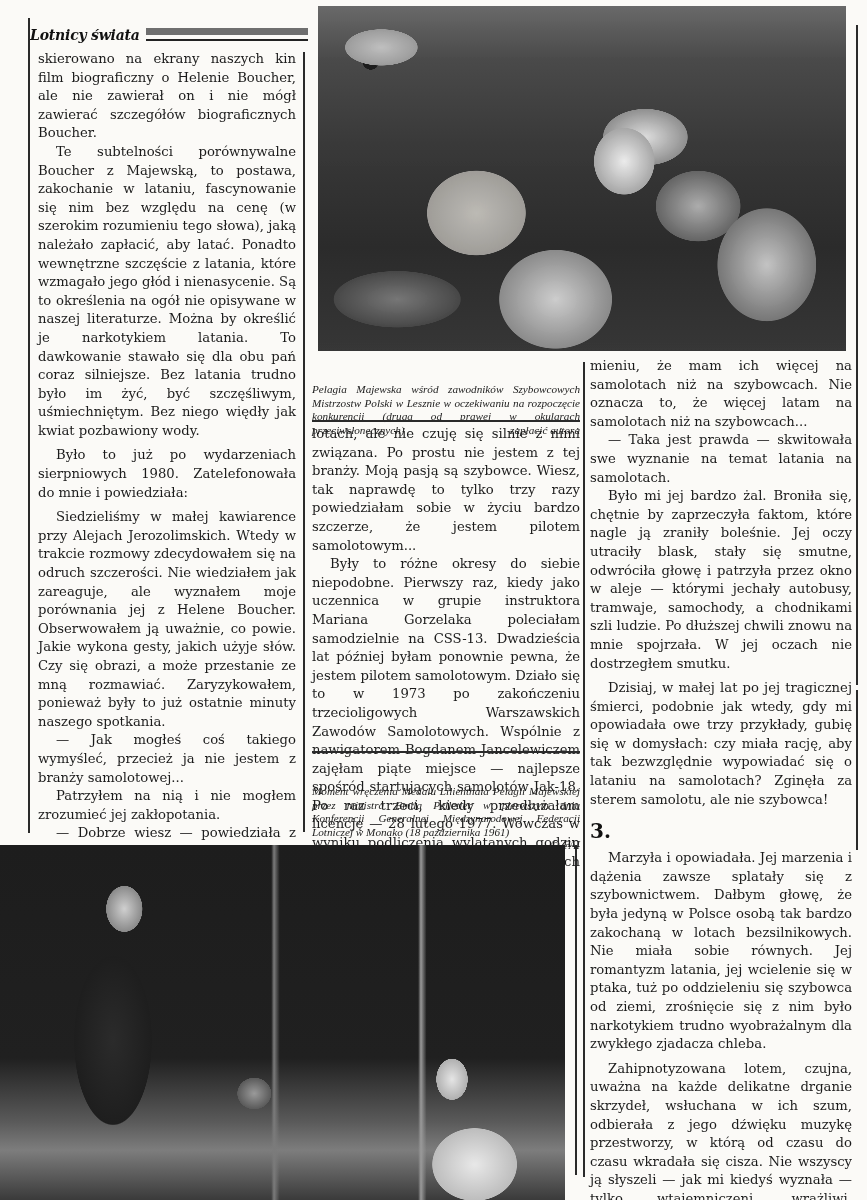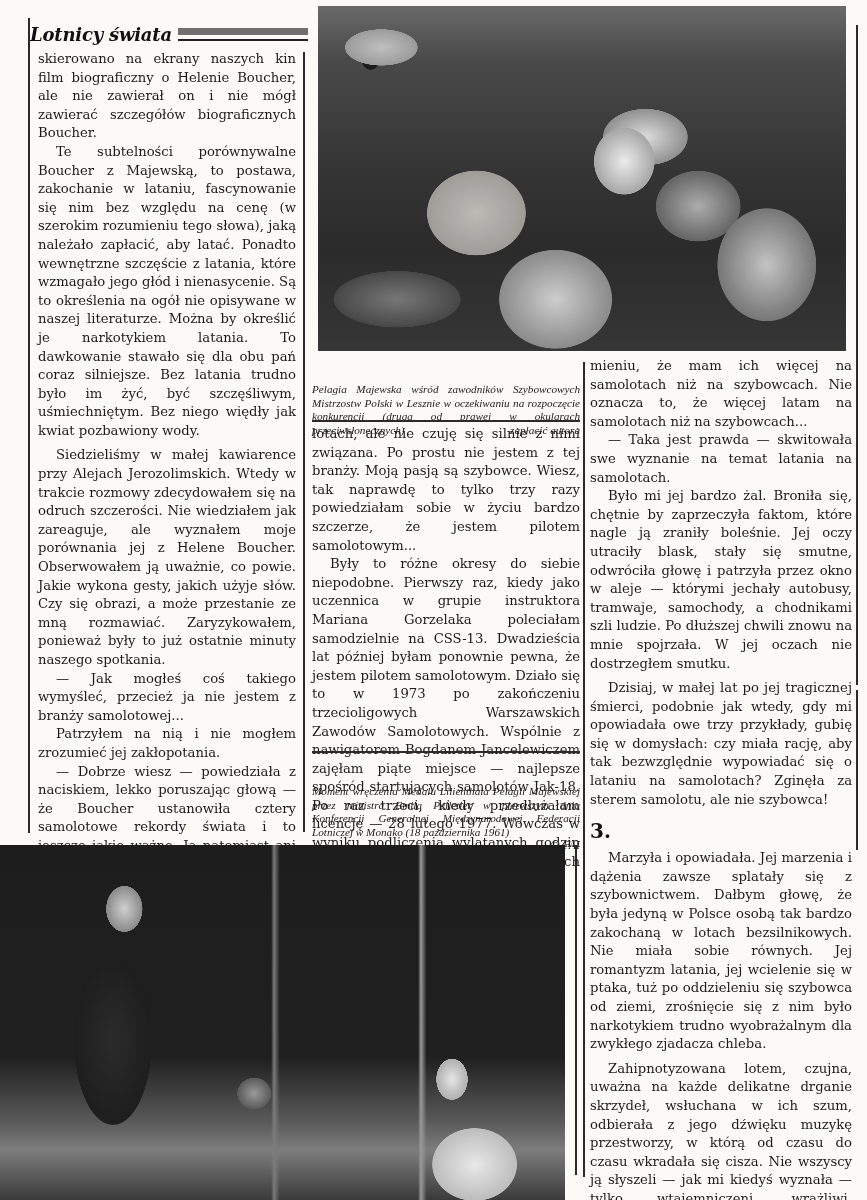--- a/index.html
+++ b/index.html
@@ -15,21 +15,21 @@
     line-height: 18.6px;
     text-align: justify;
     hyphens: none;
   }
   .col-text p { margin: 0; text-indent: 18px; }
   .col-text p.noind { text-indent: 0; }
   .col-text p.gap { margin-top: 6px; }
   .title-wrap { left: 30px; top: 18px; width: 278px; height: 30px; display: flex; align-items: flex-end; }
   .title {
     font-family: "DejaVu Serif", serif; font-style: italic; font-weight: bold;
-    font-size: 18px; line-height: 26px; color: #111; white-space: nowrap; letter-spacing: -0.2px;
+    font-size: 14px; line-height: 26px; color: #111; white-space: nowrap; letter-spacing: -0.2px;
   }
   .title-rule { flex: 1; margin-left: 6px; margin-bottom: 3px; position: relative; height: 22px; }
   .title-rule .bar { position: absolute; left: 0; right: 0; top: 5px; height: 7px; background: #6f6f6f; }
   .title-rule .line { position: absolute; left: 0; right: 0; top: 16px; height: 2px; background: #222; }
   .vrule { background: #2a2a2a; width: 1.5px; }
   .hrule { background: #2a2a2a; height: 1.5px; }
   .caption {
     font-family: "Liberation Serif", serif; font-style: italic;
     font-size: 11.2px; line-height: 13.6px; text-align: justify; color: #222; margin-top: 23px;
   }
@@ -79,20 +79,21 @@
 <div class="abs vrule" style="left:28px; top:18px; height:815px;"></div>
 <div class="abs vrule" style="left:303px; top:52px; height:780px;"></div>
 <div class="abs vrule" style="left:583px; top:362px; height:815px;"></div>
 <div class="abs vrule" style="left:856px; top:25px; height:660px;"></div>
 <div class="abs vrule" style="left:856px; top:690px; height:160px;"></div>
 <div class="abs vrule" style="left:575px; top:845px; height:330px;"></div>
 
 <div class="abs col-text" style="left:38px; top:50px; width:258px;">
   <p class="noind">skierowano na ekrany naszych kin film biograficzny o Helenie Boucher, ale nie zawierał on i nie mógł zawierać szczegółów biograficznych Boucher.</p>
   <p>Te subtelności porównywalne Boucher z Majewską, to postawa, zakochanie w lataniu, fascynowanie się nim bez względu na cenę (w szerokim rozumieniu tego słowa), jaką należało zapłacić, aby latać. Ponadto wewnętrzne szczęście z latania, które wzmagało jego głód i nienasycenie. Są to określenia na ogół nie opisywane w naszej literaturze. Można by określić je narkotykiem latania. To dawkowanie stawało się dla obu pań coraz silniejsze. Bez latania trudno było im żyć, być szczęśliwym, uśmiechniętym. Bez niego więdły jak kwiat pozbawiony wody.</p>
+  <p class="gap">Było to już po wydarzeniach sierpniowych 1980. Zatelefonowała do mnie i powiedziała:</p>
   <p class="gap">Siedzieliśmy w małej kawiarence przy Alejach Jerozolimskich. Wtedy w trakcie rozmowy zdecydowałem się na odruch szczerości. Nie wiedziałem jak zareaguje, ale wyznałem moje porównania jej z Helene Boucher. Obserwowałem ją uważnie, co powie. Jakie wykona gesty, jakich użyje słów. Czy się obrazi, a może przestanie ze mną rozmawiać. Zaryzykowałem, ponieważ były to już ostatnie minuty naszego spotkania.</p>
   <p>— Jak mogłeś coś takiego wymyśleć, przecież ja nie jestem z branży samolotowej...</p>
   <p>Patrzyłem na nią i nie mogłem zrozumieć jej zakłopotania.</p>
   <p>— Dobrze wiesz — powiedziała z naciskiem, lekko poruszając głową — że Boucher ustanowiła cztery samolotowe rekordy świata i to jeszcze jakie ważne. Ja natomiast ani jednego i nigdy tego nie dokonam. Jakże więc możesz mnie porównywać do niej. Ona była cicha i zachłanna na latanie. Była wspaniała.</p>
   <p>— Wreszcie powiedziałaś to, na co czekałem: zachłanna na latanie. O innych subtelnościach nie mówmy...</p>
   <p>— Wiesz, że od dawna latam na samo-</p>
 </div>
 
 <div class="abs photo1"></div>
 

